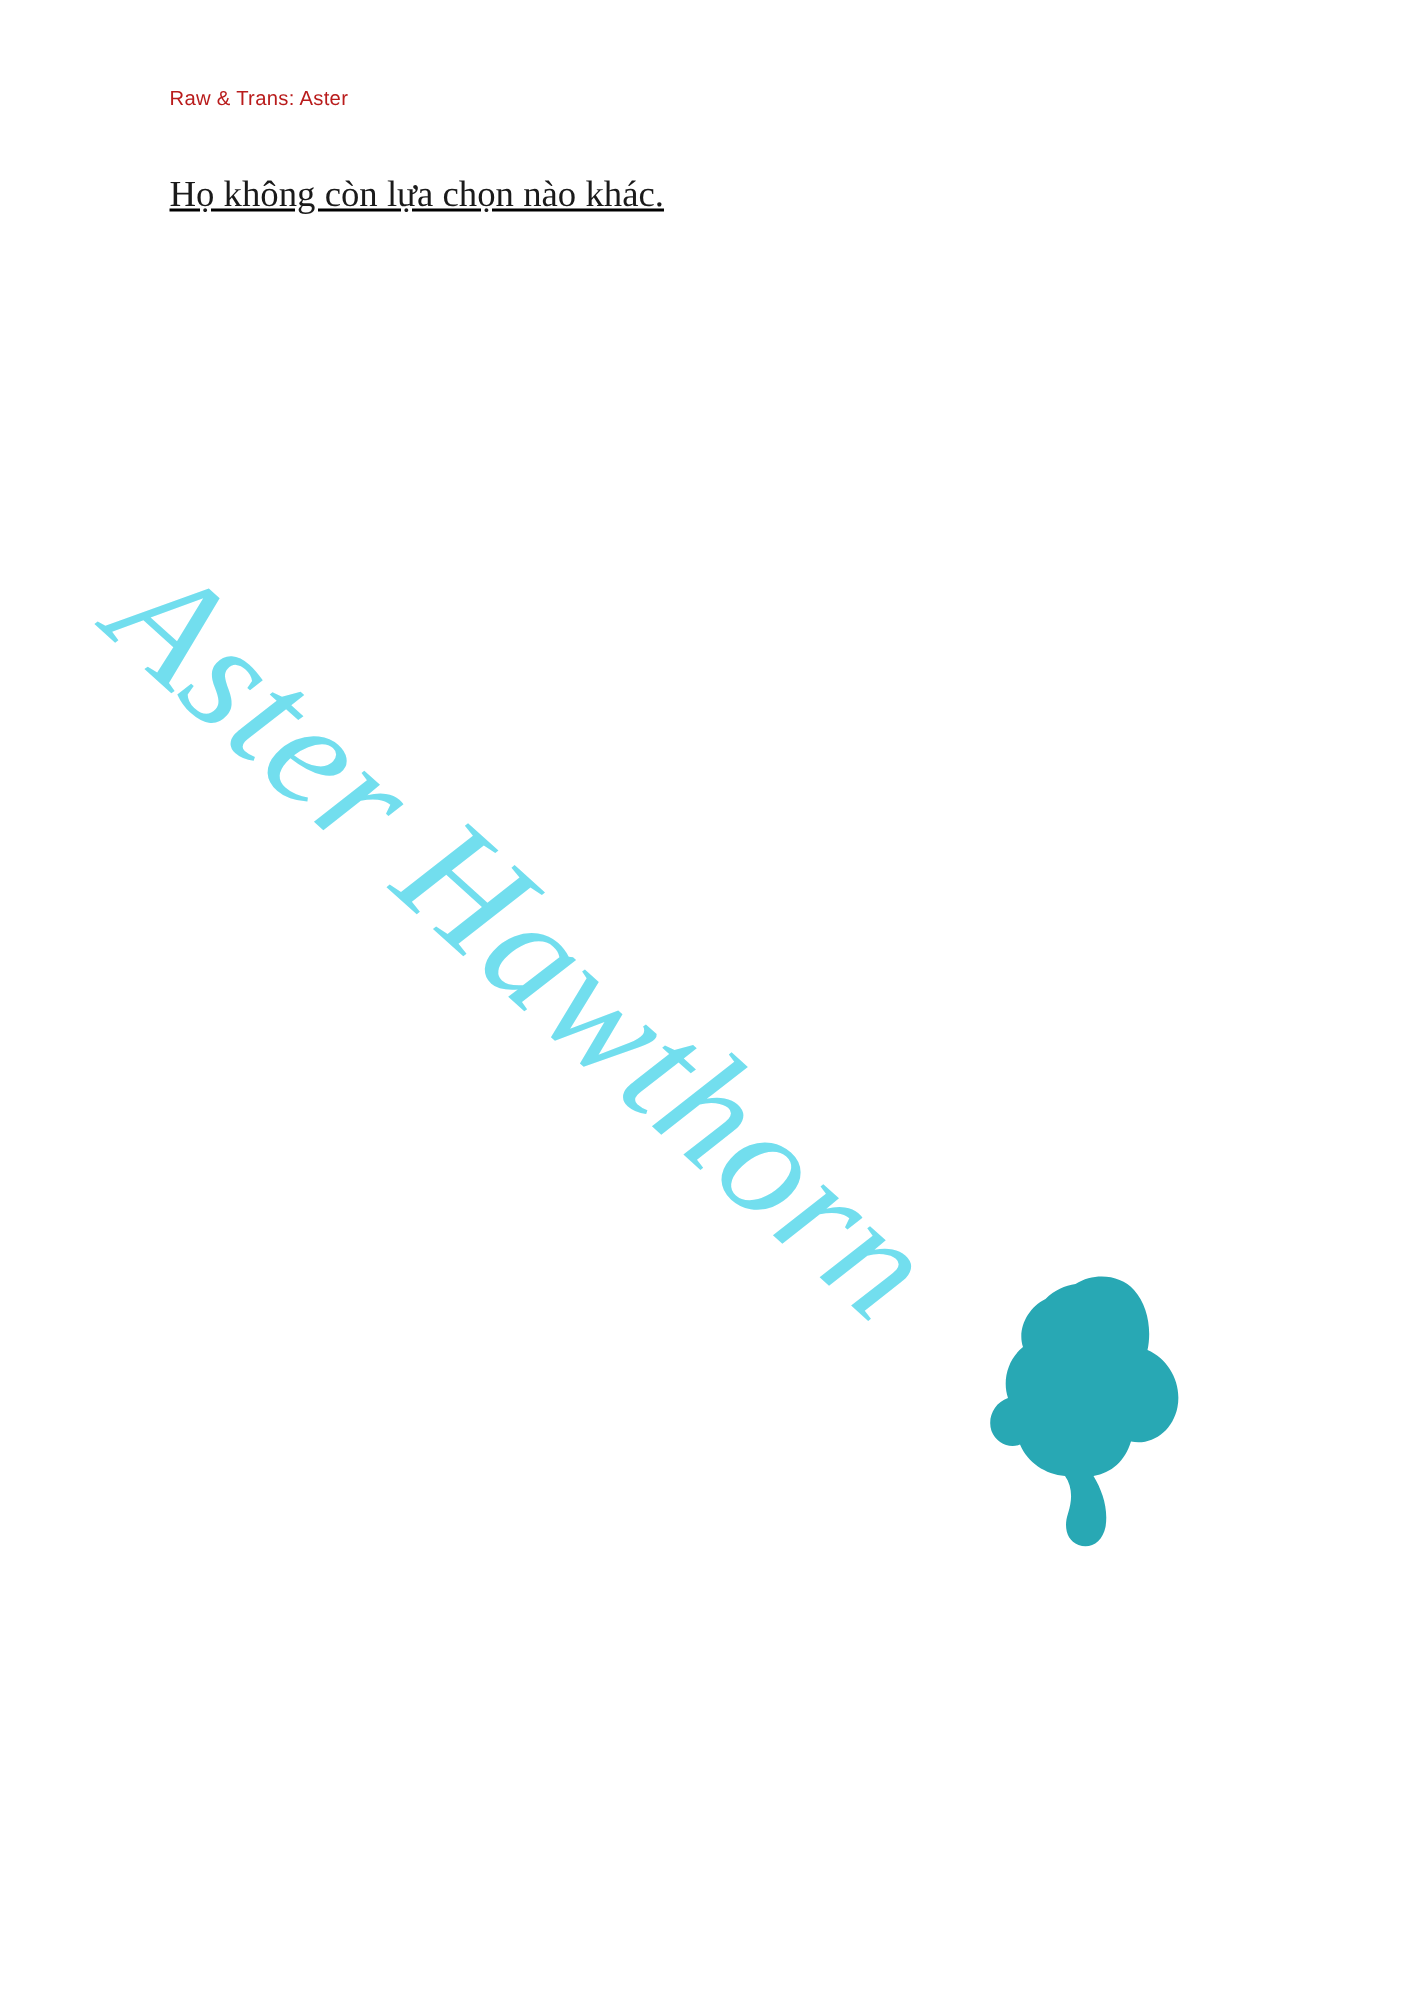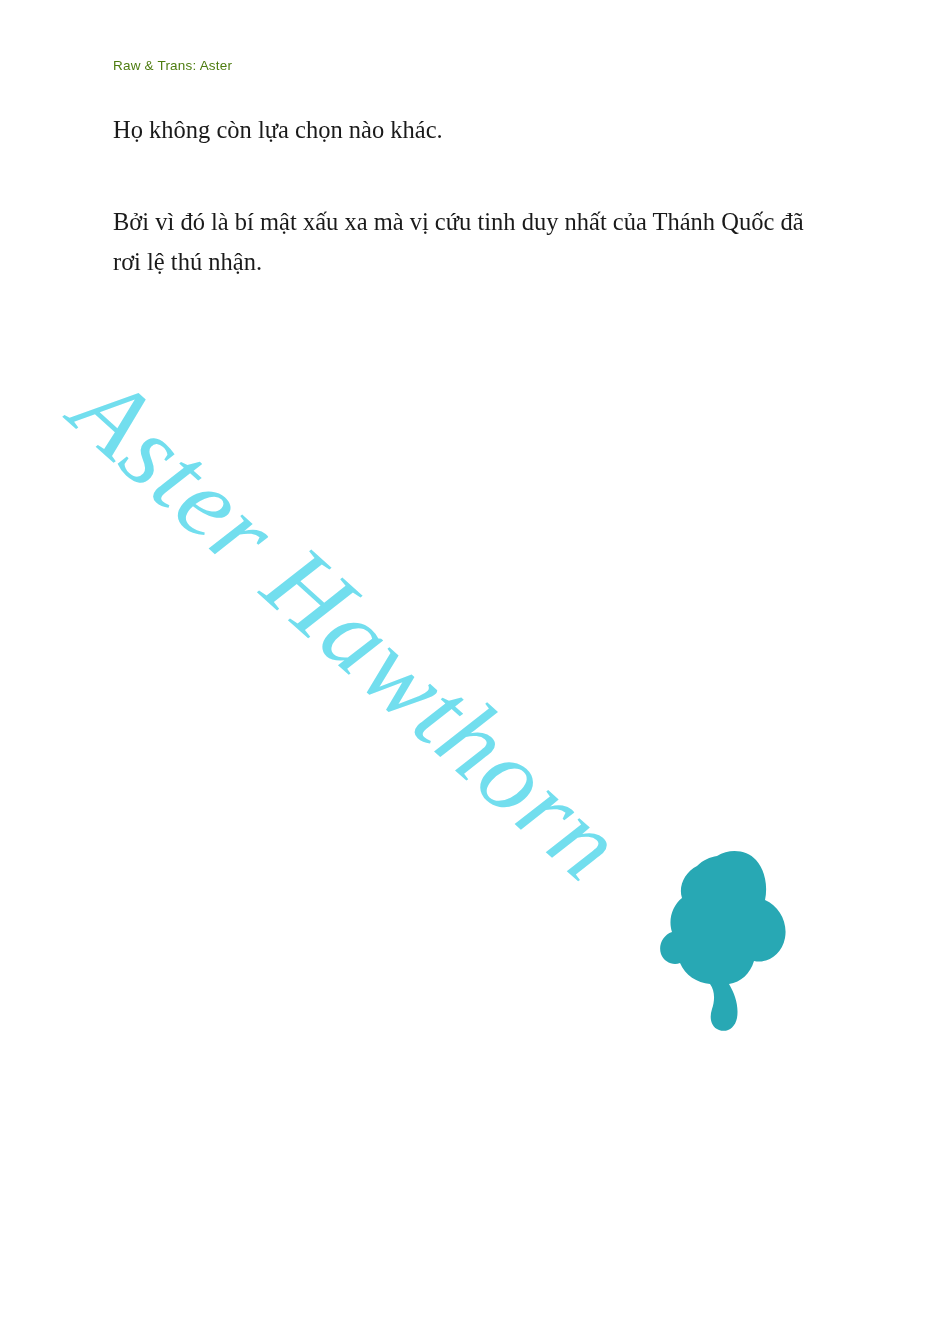--- a/index.html
+++ b/index.html
@@ -20,30 +20,31 @@
     inset: 0;
     background: #ffffff;
   }
 
   .header-label {
     position: absolute;
     top: 58px;
     left: 113px;
     font-family: "Liberation Sans", sans-serif;
     font-size: 13.5px;
-    color: #4d7c0f;
+    color: #b91c1c;
     letter-spacing: 0.2px;
     white-space: nowrap;
   }
 
   .content {
     position: absolute;
     top: 110px;
     left: 113px;
     width: 730px;
+    text-decoration: underline;
   }
 
   .para {
     font-family: "Liberation Serif", serif;
     font-size: 24.5px;
     line-height: 40px;
     color: #1a1a1a;
     margin: 0 0 52px 0;
     max-width: 715px;
   }
@@ -77,21 +78,20 @@
 </style>
 </head>
 <body>
 
 <div class="page">
 
   <div class="header-label">Raw &amp; Trans: Aster</div>
 
   <div class="content">
     <p class="para">Họ không còn lựa chọn nào khác.</p>
-    <p class="para">Bởi vì đó là bí mật xấu xa mà vị cứu tinh duy nhất của Thánh Quốc đã rơi lệ thú nhận.</p>
   </div>
 
   <div class="watermark-text">Aster Hawthorn</div>
 
   <svg class="watermark-mark" viewBox="0 0 135 185" xmlns="http://www.w3.org/2000/svg">
     <g fill="#28a8b4">
       <path d="M62 8 C75 0 92 2 101 12 C110 22 113 38 110 52
                C124 58 133 74 130 90 C127 106 113 116 99 113
                C95 126 86 134 74 136 C80 146 84 158 82 170
                C80 180 72 185 64 182 C56 179 54 170 57 161

